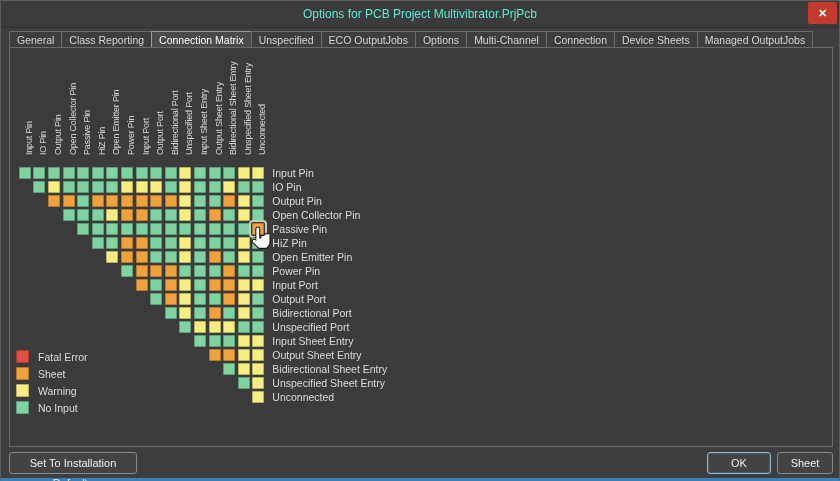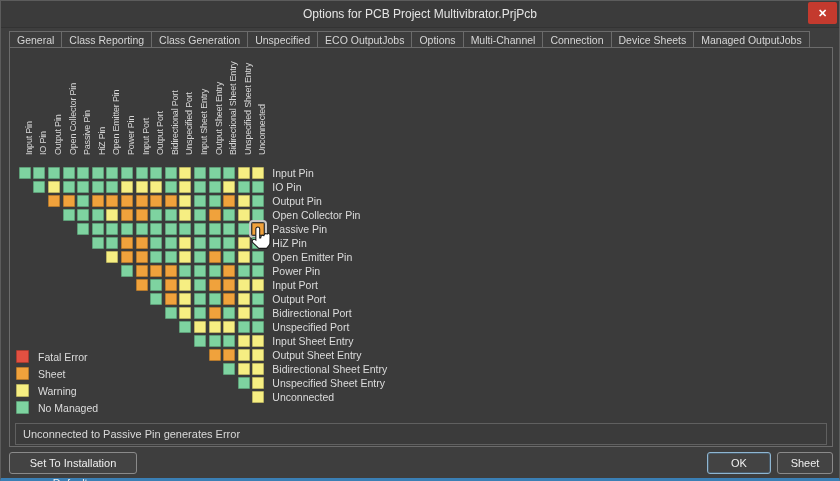--- a/index.html
+++ b/index.html
@@ -2,21 +2,21 @@
 <html><head>
 <meta charset="utf-8">
 <style>
   * { box-sizing: border-box; margin: 0; padding: 0; }
   html,body { width:840px; height:481px; overflow:hidden; background:#2f2f2f;
               font-family:"Liberation Sans", sans-serif; }
   .dialog { position:relative; width:840px; height:481px; background:#3e3e3e;
             border:1px solid #5c5c5c; border-bottom:3px solid #3a7fb5; }
   .titlebar { position:absolute; left:0; top:0; width:100%; height:27px;
               background:#3b3b3b; border-bottom:1px solid #333; }
-  .title { position:absolute; width:100%; top:6px; text-align:center; color:#e5e5e5; font-size:12px; }
+  .title { position:absolute; width:100%; top:6px; text-align:center; color:#5eead4; font-size:12px; }
   .closebtn { position:absolute; right:2px; top:1px; width:29px; height:22px; background:#c43a2e;
               color:#fff; font-size:11px; font-weight:bold; text-align:center; line-height:22px;
               border-radius:2px; cursor:default; }
   .tabbar { position:absolute; left:8px; top:30px; right:8px; height:17px; display:flex; }
   .tab { height:17px; padding:2px 7px 0 7px; font-size:10.5px; color:#d6d6d6; background:#3d3d3d;
          border:1px solid #6b6b6b; border-right:none; white-space:nowrap; }
   .tab:last-child { border-right:1px solid #6b6b6b; }
   .tab.active { background:#4a4a4a; color:#ffffff; border-color:#9a9a9a; border-bottom:1px solid #4a4a4a; }
   .panel { position:absolute; left:8px; top:46px; width:824px; height:400px;
            background:#3b3b3b; border:1px solid #6b6b6b; }
@@ -44,21 +44,21 @@
 
 <div class="dialog">
   <div class="titlebar">
     <div class="title">Options for PCB Project Multivibrator.PrjPcb</div>
     <div class="closebtn">✕</div>
   </div>
 
   <div class="tabbar">
       <div class="tab">General</div>
       <div class="tab">Class Reporting</div>
-      <div class="tab">Class Generation</div>
+      <div class="tab active">Connection Matrix</div>
       <div class="tab">Unspecified</div>
       <div class="tab">ECO OutputJobs</div>
       <div class="tab">Options</div>
       <div class="tab">Multi-Channel</div>
       <div class="tab">Connection</div>
       <div class="tab">Device Sheets</div>
       <div class="tab">Managed OutputJobs</div>
     </div>
 
   <div class="panel">
@@ -252,30 +252,27 @@
         <div class="cell" style="background: rgb(246, 238, 130); left: 242.3px; top: 343px;"></div>
       </div>
     <div id="legend">
         <div class="legend-swatch" style="background: rgb(226, 80, 65); left: 6px; top: 302px;"></div>
         <div class="legend-label" style="left: 28px; top: 303px;">Fatal Error</div>
         <div class="legend-swatch" style="background: rgb(240, 162, 60); left: 6px; top: 319px;"></div>
         <div class="legend-label" style="left: 28px; top: 320px;">Sheet</div>
         <div class="legend-swatch" style="background: rgb(246, 238, 130); left: 6px; top: 336px;"></div>
         <div class="legend-label" style="left: 28px; top: 337px;">Warning</div>
         <div class="legend-swatch" style="background: rgb(126, 211, 160); left: 6px; top: 353px;"></div>
-        <div class="legend-label" style="left: 28px; top: 354px;">No Managed</div>
+        <div class="legend-label" style="left: 28px; top: 354px;">No Input</div>
       </div>
 
     <svg class="cursor-svg" style="left:238px; top:178px;" width="26" height="28" viewBox="0 0 24 26">
       <path d="M9 1c1 0 1.8.8 1.8 1.8V11h.9l.3-1.2c.2-.8 1-1.3 1.8-1.1l.9.2.4-.9c.3-.7 1.1-1.1 1.9-.8l.8.3c.2-.4.7-.7 1.2-.6.8.1 1.4.8 1.4 1.6l-.1 7.2c0 .8-.3 1.6-.8 2.2l-2.3 2.9H10l-5.6-5.4c-.7-.7-.8-1.8-.1-2.5.6-.7 1.7-.8 2.4-.2l.5.4V2.8C7.2 1.8 8 1 9 1z" fill="#ffffff" stroke="#1a1a1a" stroke-width="1"></path>
     </svg>
 
-    <div class="statusbar">
-      <span>Unconnected to Passive Pin generates Error</span>
-    </div>
   </div>
 
   <div class="btn" style="left:8px; bottom:4px; width:128px;">
     <span>Set To Installation </span><span class="mnemonic">D</span><span>efaults</span>
   </div>
   <div class="btn ok" style="left:706px; bottom:4px; width:64px;">OK</div>
   <div class="btn" style="left:776px; bottom:4px; width:56px;">Sheet</div>
 </div>
 
 </body></html>

